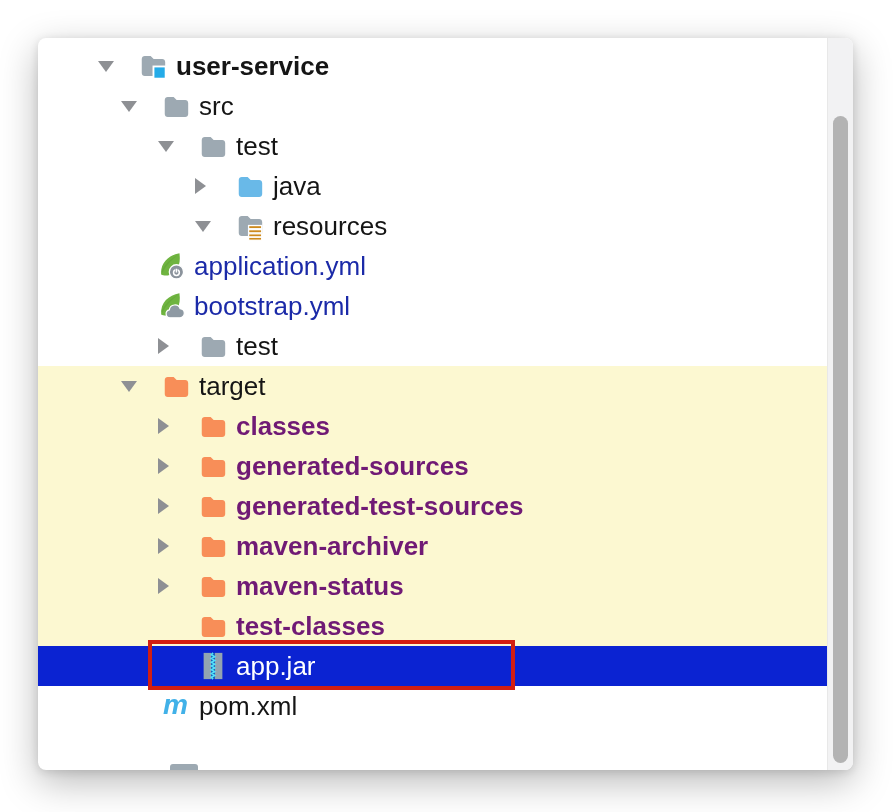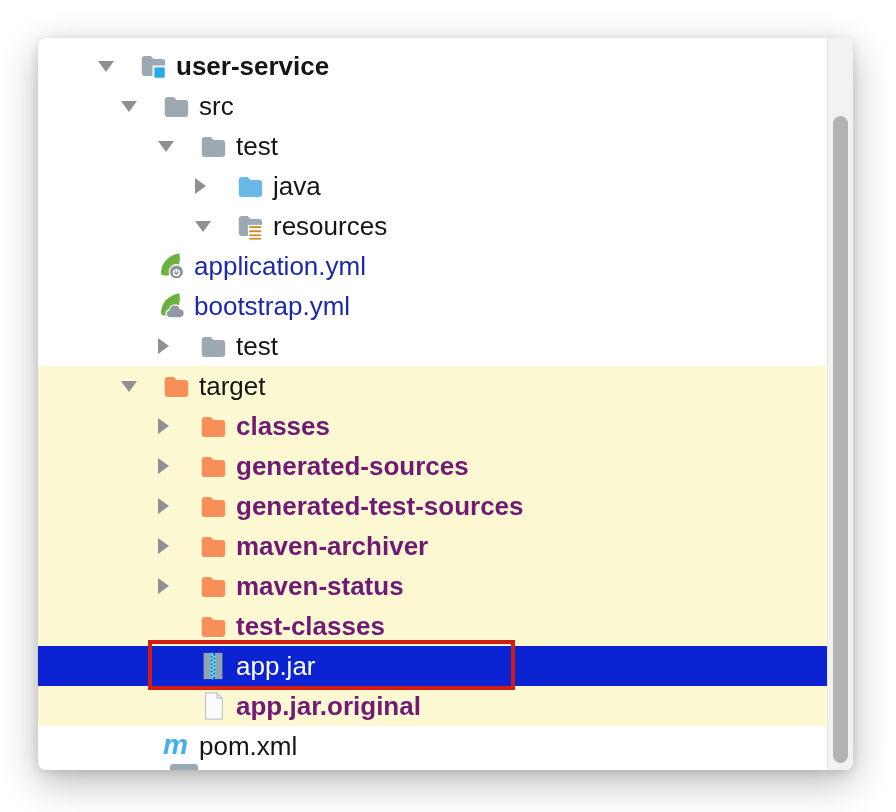--- a/index.html
+++ b/index.html
@@ -215,30 +215,20 @@
           <span class="icon">
             <svg viewBox="0 0 32 32">
               <rect x="6" y="2" width="8" height="28" fill="#93A4B1"></rect>
               <rect x="18" y="2" width="8" height="28" fill="#93A4B1"></rect>
               <rect x="14" y="2" width="4" height="28" fill="#1B63B9"></rect>
               <polyline points="16,2 14.2,4 17.8,6 14.2,8 17.8,10 14.2,12 17.8,14 14.2,16 17.8,18 14.2,20 17.8,22 14.2,24 17.8,26 14.2,28 16,30" fill="none" stroke="#54E0F8" stroke-width="1.7"></polyline>
             </svg>
           </span>
           <span class="label c-selected">app.jar</span>
         </div>
-        <div class="row lvl2 bg-excluded">
-          <span class="arrow none"></span>
-          <span class="icon">
-            <svg viewBox="0 0 32 32">
-              <path d="M8 2h12l6 6v22H8z" fill="#FBFBFB" stroke="#C2C8CD" stroke-width="1.4"></path>
-              <path d="M20 2l6 6h-6z" fill="#DDE2E6" stroke="#C2C8CD" stroke-width="1"></path>
-            </svg>
-          </span>
-          <span class="label c-ignored">app.jar.original</span>
-        </div>
         <div class="row lvl1">
           <span class="arrow none"></span>
           <span class="icon">
             <svg viewBox="0 0 32 32">
               <text x="2" y="25" font-family="Liberation Sans, sans-serif" font-size="30" font-style="italic" font-weight="bold" fill="#41B1E8">m</text>
             </svg>
           </span>
           <span class="label">pom.xml</span>
         </div>
       </div>

